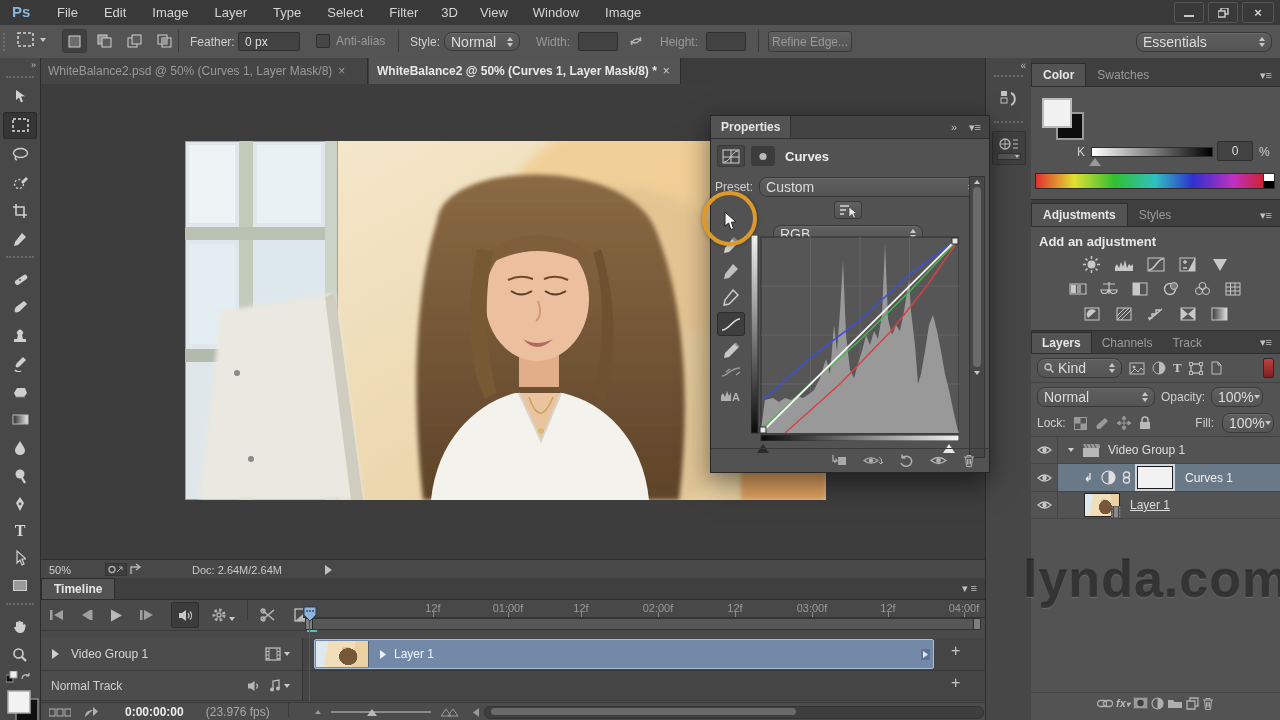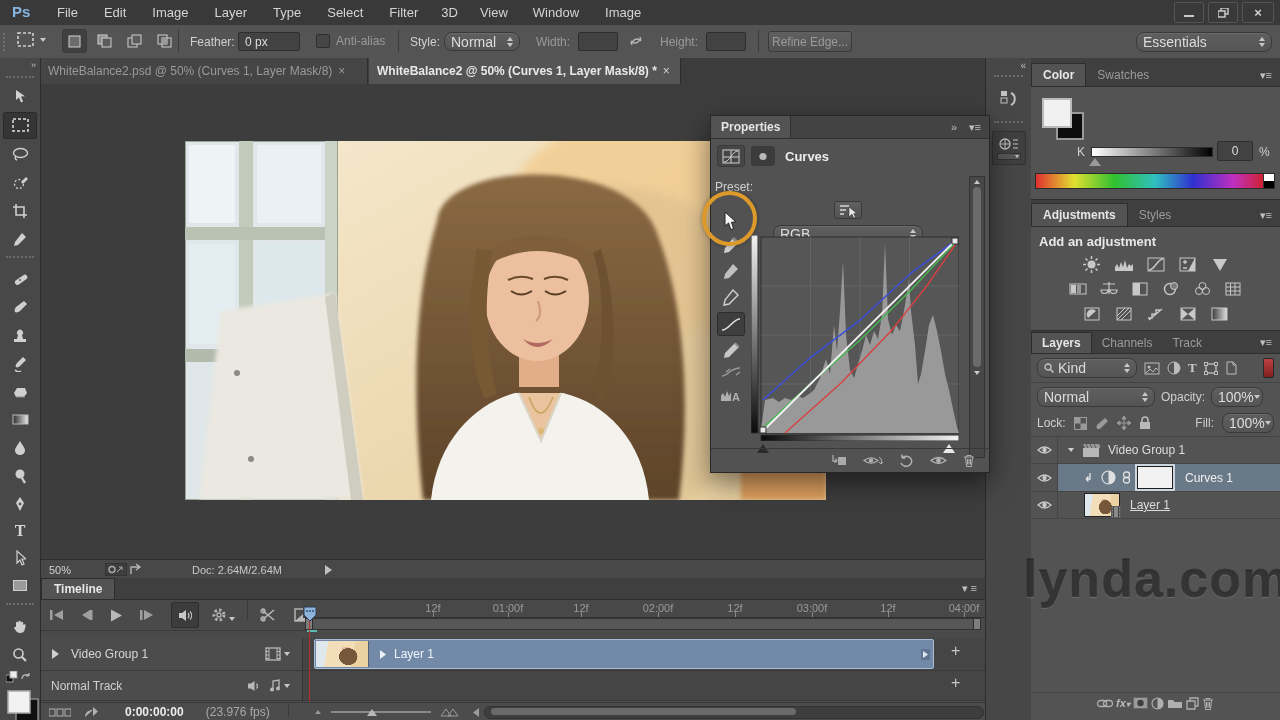--- a/index.html
+++ b/index.html
@@ -698,21 +698,21 @@
 
     <div style="position:relative;height:382px;">
       <div class="ptabbar" style="height:22px;">
         <div class="ptab on" style="padding:3px 10px;">Layers</div>
         <div class="ptab" style="padding:3px 10px;">Channels</div>
         <div class="ptab" style="padding:3px 10px;">Track</div>
         <span class="panelmenu">▾≡</span>
       </div>
 
       <div class="row" style="height:28px;padding:0 6px;border-bottom:1px solid #424242;gap:7px;">
-        <div class="dd" style="width:100px;height:20px;gap:4px;">
+        <div class="dd" style="width:85px;height:20px;gap:4px;">
           <svg width="10" height="10">
               <circle cx="4" cy="4" r="3" fill="none" stroke="#c8c8c8" stroke-width="1.3"></circle>
               <path d="M6.5 6.5 l3 3" stroke="#c8c8c8" stroke-width="1.5"></path>
             </svg>
           <span>Kind</span>
           <div class="updown">
               <div class="tri-u"></div>
               <div class="tri-d"></div>
             </div>
         </div>
@@ -881,20 +881,27 @@
       <div class="btn" style="width:24px;height:20px;background:#3c3c3c;">
         <svg width="14" height="11">
             <rect x="0" y="0" width="14" height="11" fill="#3c3c3c"></rect>
             <circle cx="7" cy="5.5" r="3.6" fill="#b8b8b8"></circle>
           </svg>
       </div>
       <span style="font-size:13px;font-weight:bold;color:#ececec;margin-left:4px;">Curves</span>
     </div>
     <div class="row" style="height:28px;padding:0 6px 0 4px;gap:6px;">
       <span class="fs12" style="color:#cfcfcf;">Preset:</span>
+      <div class="dd" style="flex:1;height:20px;margin-right:2px;">
+        <span>Custom</span>
+        <div class="updown">
+            <div class="tri-u"></div>
+            <div class="tri-d"></div>
+          </div>
+      </div>
     </div>
     <div class="row" style="height:28px;padding:0 6px 0 2px;gap:6px;flex-direction:column;">
       <div class="btn" style="width:28px;height:24px;">
         <svg width="18" height="16">
             <path d="M1 4 h9 M1 8 h6 M1 12 h4" stroke="#d8d8d8" stroke-width="1.6"></path>
             <polygon points="10,5 10,15 13,12.2 14.6,16 16.4,15.2 14.8,11.6 17.6,11.2" fill="#e8e8e8" stroke="#333" stroke-width=".6"></polygon>
           </svg>
       </div>
       <div class="dd" style="width:150px;height:22px;">
         <span>RGB</span>

